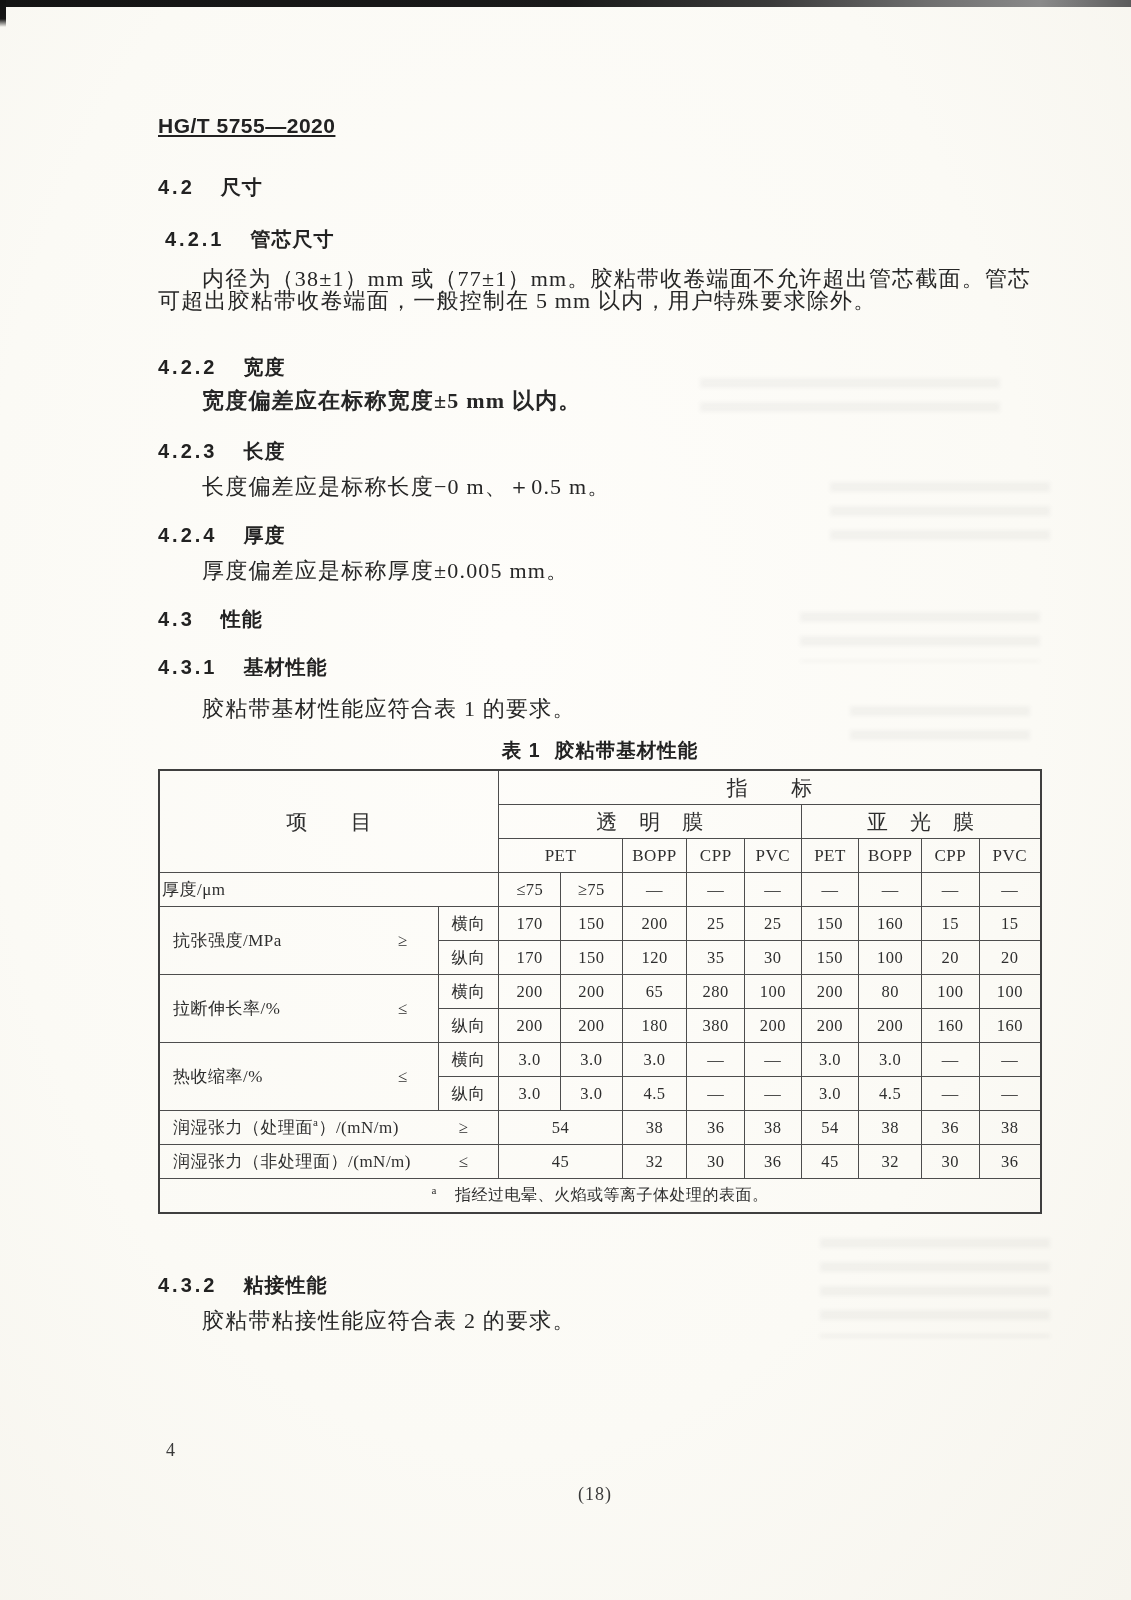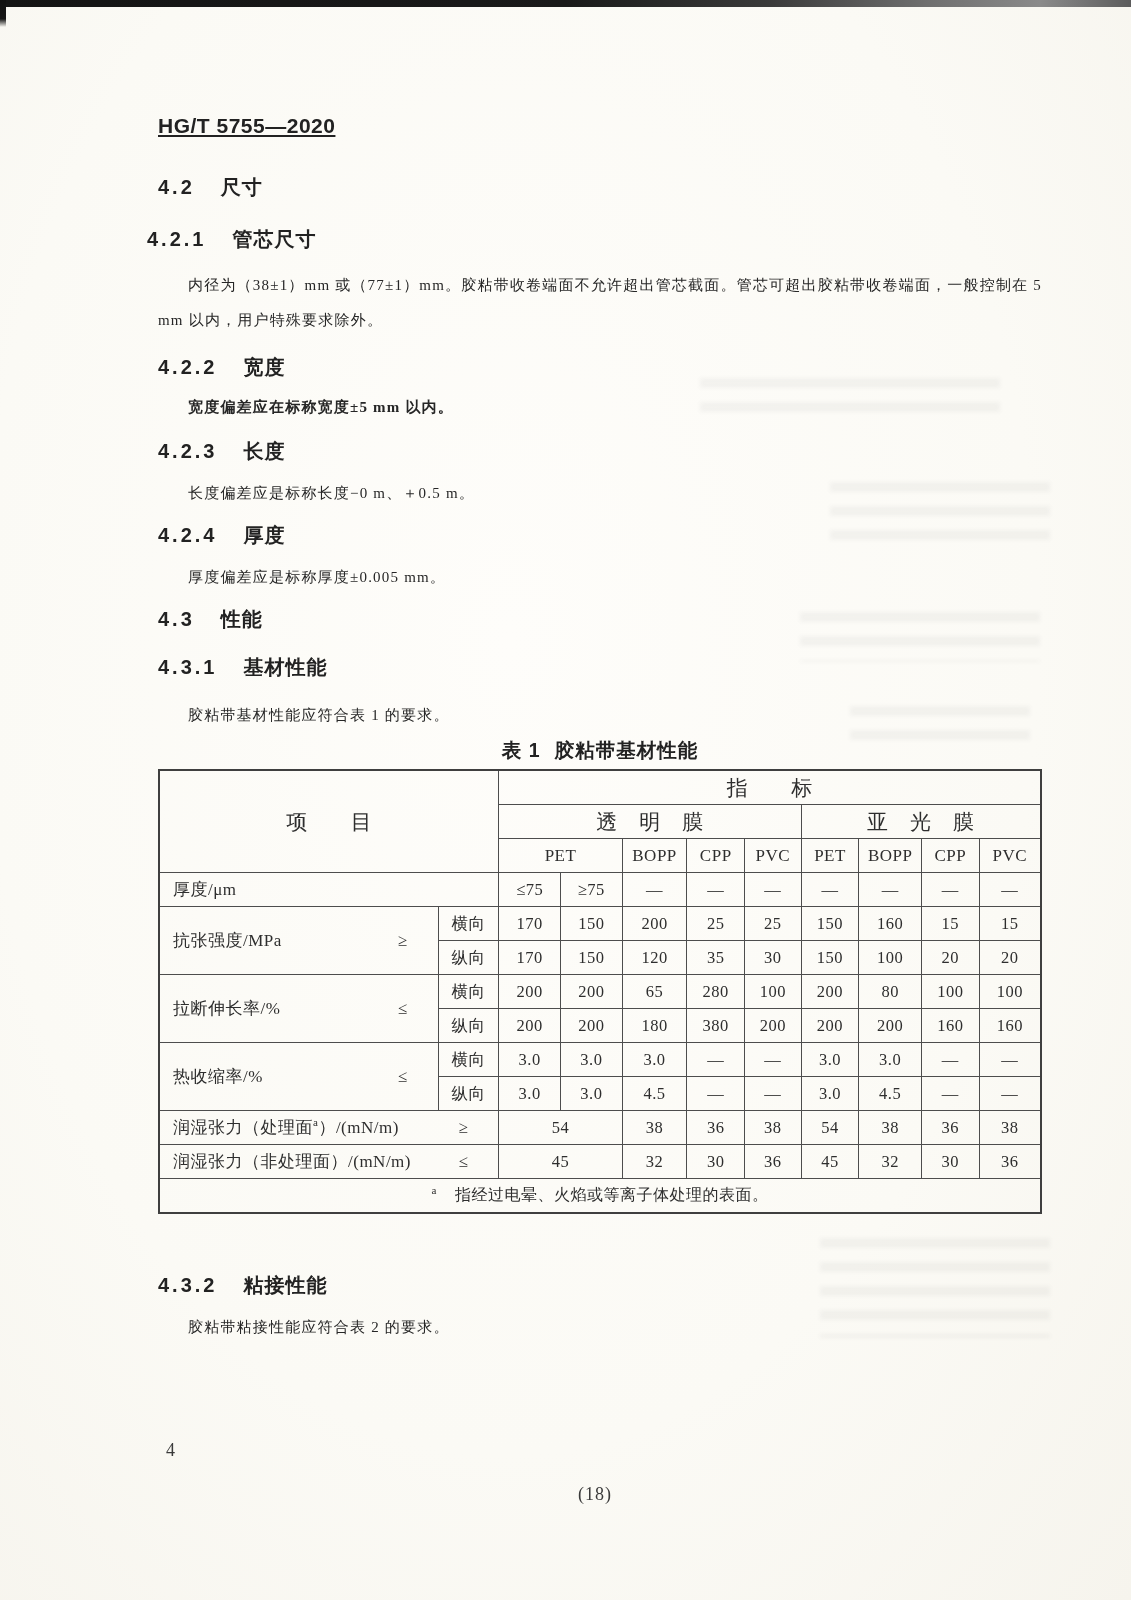--- a/index.html
+++ b/index.html
@@ -32,21 +32,21 @@
     font-family:"Liberation Sans","DejaVu Sans",sans-serif;
     font-weight:bold;font-size:21px;letter-spacing:.5px;color:#222;
   }
   .heading{
     font-family:"Liberation Sans","DejaVu Sans",sans-serif;
     font-weight:bold;font-size:20px;color:#222;letter-spacing:1px;
     white-space:nowrap;
   }
   .heading .num{margin-right:26px;letter-spacing:3px;}
   .para{
-    width:886px;font-size:15px;line-height:35px;letter-spacing:1.2px;
+    width:886px;font-size:22px;line-height:22px;letter-spacing:1.2px;
     text-indent:2em;color:#262626;
   }
   .tbl-title{
     width:884px;text-align:center;
     font-family:"Liberation Sans","DejaVu Sans",sans-serif;
     font-weight:bold;font-size:19.5px;color:#222;letter-spacing:1px;
   }
   .tbl-title .gap{display:inline-block;width:14px;}
   
   table.spec{
@@ -62,21 +62,21 @@
   }
   table.spec{border:2px solid #3f3f3f;}
   td.hdr-cn{font-size:21px;letter-spacing:2px;height:40px;}
   td.hdr-mat{font-size:17px;height:35px;}
   td.item-head{height:auto;}
   td.row-label{text-align:left;}
   .lbl-flex{
     display:flex;align-items:center;justify-content:space-between;
     padding:0 30px 0 13px;font-size:17px;
   }
-  .lbl-only{display:block;text-align:left;padding-left:13px;font-size:17px;}
+  .lbl-only{display:block;text-align:left;padding-left:2px;font-size:17px;}
   .cmp{font-size:17px;}
   sup.fn{font-size:11px;vertical-align:super;line-height:0;}
   td.footnote-cell{
     text-align:left;height:42px;font-size:16px;
     padding-left:42px;letter-spacing:1px;margin-left:30px;
   }
   td.footnote-cell sup{margin-right:18px;font-size:11px;}
   .footer-num{font-size:18px;color:#3a3a3a;letter-spacing:1px;}
 </style>
 </head>
@@ -92,21 +92,21 @@
   <div class="bleed" style="top:612px;left:800px;width:240px;height:50px;"></div>
   <div class="bleed" style="top:706px;left:850px;width:180px;height:40px;"></div>
   <div class="bleed" style="top:1238px;left:820px;width:230px;height:100px;"></div>
 
   <div class="abs doc-number" style="top:114px;left:158px;text-decoration:underline;">HG/T 5755—2020</div>
 
   <div class="abs heading" style="top:174px;left:158px;">
     <span class="num">4.2</span><span>尺寸</span>
   </div>
 
-  <div class="abs heading" style="top:226px;left:147px;text-align:right;">
+  <div class="abs heading" style="top:226px;left:165px;text-align:right;">
     <span class="num">4.2.1</span><span>管芯尺寸</span>
   </div>
   <div class="abs para" style="top:268px;left:158px;">内径为（38±1）mm 或（77±1）mm。胶粘带收卷端面不允许超出管芯截面。管芯可超出胶粘带收卷端面，一般控制在 5 mm 以内，用户特殊要求除外。</div>
 
   <div class="abs heading" style="top:354px;left:158px;text-align:center;">
     <span class="num">4.2.2</span><span>宽度</span>
   </div>
   <div class="abs para" style="top:390px;left:158px;font-weight:bold;">宽度偏差应在标称宽度±5 mm 以内。</div>
 
   <div class="abs heading" style="top:438px;left:158px;">

